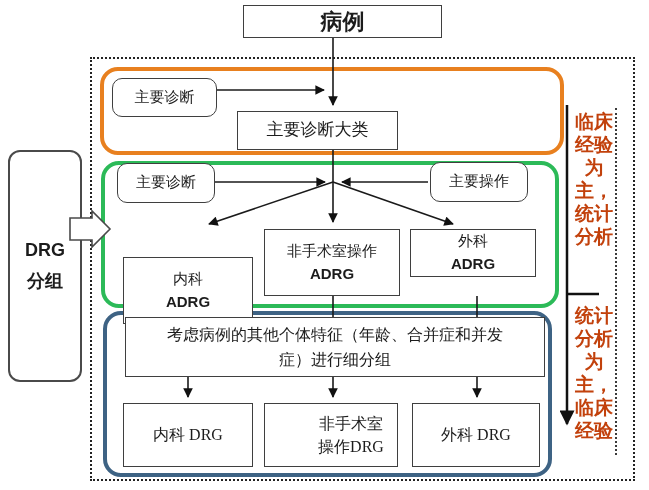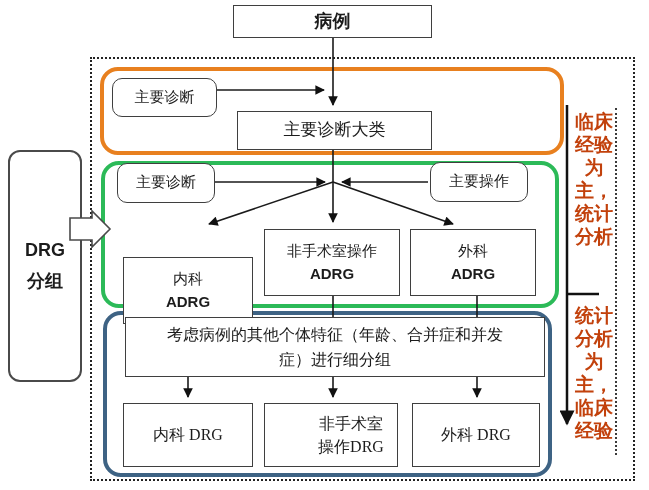--- a/index.html
+++ b/index.html
@@ -18,28 +18,28 @@
   
   svg.connectors{position:absolute;left:0;top:0;z-index:2;pointer-events:none;}
   svg.flowarrow{position:absolute;left:0;top:0;z-index:5;pointer-events:none;}
   
   .box{
     position:absolute;box-sizing:border-box;background:#fff;border:1.6px solid #3f3f3f;
     display:flex;flex-direction:column;align-items:center;justify-content:center;
     text-align:center;z-index:3;white-space:pre-line;line-height:1.45;
   }
   .rounded{border-radius:10px;}
-  .case-box{left:233px;top:5px;width:199px;height:33px;font-size:18px;font-weight:bold;}
+  .case-box{left:243px;top:5px;width:199px;height:33px;font-size:22px;font-weight:bold;}
   .s1-diag{left:112px;top:78px;width:105px;height:39px;font-size:15px;}
-  .mdc-box{left:237px;top:111px;width:195px;height:39px;font-size:17px;text-align:right;}
+  .mdc-box{left:237px;top:111px;width:161px;height:39px;font-size:17px;text-align:right;}
   .s2-diag{left:117px;top:163px;width:98px;height:40px;font-size:15px;}
   .s2-op{left:430px;top:162px;width:98px;height:40px;font-size:15px;}
   .adrg1{left:123px;top:229px;width:130px;height:67px;font-size:15px;margin-top:28px;}
   .adrg2{left:264px;top:229px;width:136px;height:67px;font-size:15px;}
-  .adrg3{left:410px;top:229px;width:126px;height:67px;font-size:15px;}
+  .adrg3{left:410px;top:229px;width:126px;height:48px;font-size:15px;}
   .latin-bold{font-family:"Liberation Sans","DejaVu Sans",sans-serif;font-weight:bold;font-size:15px;}
   .criteria-box{left:125px;top:317px;width:420px;height:60px;font-size:16px;line-height:25px;}
   .drg1{left:123px;top:403px;width:130px;height:64px;font-size:16px;}
   .drg2{left:264px;top:403px;width:134px;height:64px;font-size:16px;padding-left:40px;}
   .drg3{left:412px;top:403px;width:128px;height:64px;font-size:16px;}
   .side-box{
     left:8px;top:142px;width:74px;height:232px;border-radius:12px;border:2px solid #4a4a4a;
     font-size:18px;font-weight:bold;line-height:1.7;z-index:3;
     font-family:"Liberation Sans","DejaVu Sans",sans-serif;
     margin-top:8px;

